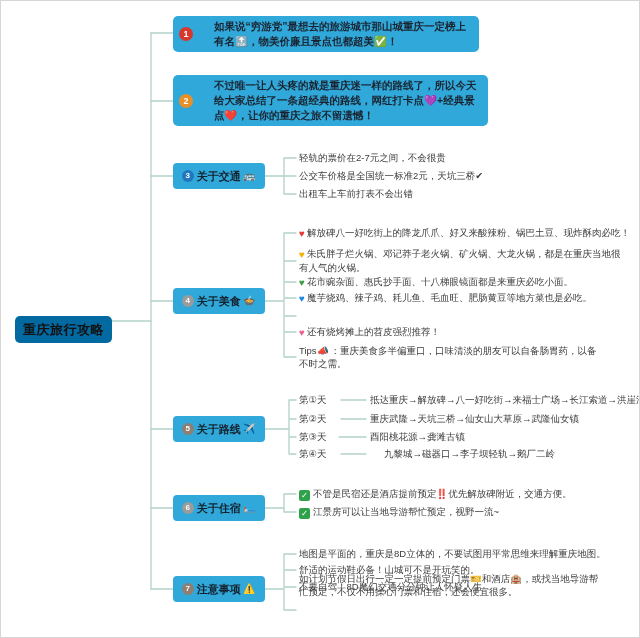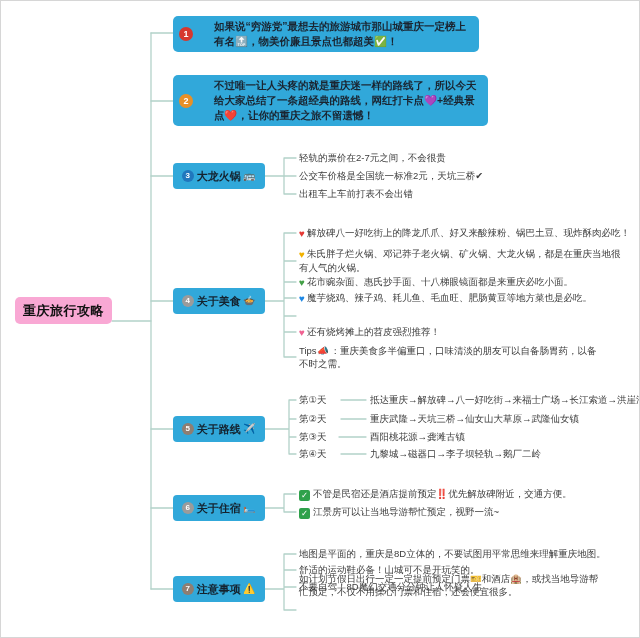--- a/index.html
+++ b/index.html
@@ -20,23 +20,23 @@
     border-radius:50%;color:#fff;font-size:9px;font-weight:bold;text-align:center;
   }
   .node{
     position:absolute;width:92px;height:26px;display:flex;align-items:center;
     justify-content:center;gap:3px;background:#31a8da;border-radius:4px;z-index:2;
   }
   .node .badge{width:12px;height:12px;line-height:12px;font-size:8px;}
   .nlabel{font-size:11px;font-weight:bold;color:#14222e;white-space:nowrap;}
   .nicon{font-size:10px;line-height:1;}
   .root{
-    position:absolute;left:14px;top:296px;width:97px;height:27px;
+    position:absolute;left:14px;top:315px;width:97px;height:27px;
     display:flex;align-items:center;justify-content:center;
-    background:#f9a8d4;border-radius:5px;z-index:2;
+    background:#0369a1;border-radius:5px;z-index:2;
   }
   .root span{font-size:13px;font-weight:bold;color:#111;letter-spacing:.5px;}
   .leaf{
     position:absolute;font-size:9.5px;color:#3c3c3c;line-height:13px;
     white-space:nowrap;z-index:2;
   }
   .leaf.wrap{white-space:normal;}
   .b{font-size:10px;margin-right:2px;vertical-align:-0.5px;}
   .check{
     display:inline-block;width:11px;height:11px;line-height:11px;text-align:center;
@@ -78,21 +78,21 @@
     <span class="btxt">如果说“穷游党”最想去的旅游城市那山城重庆一定榜上有名🔝，物美价廉且景点也都超美✅！</span>
   </div>
 
   <div class="box" style="left:172px;top:74px;width:315px;">
     <span class="badge" style="background-color: rgb(232, 144, 39);">2</span>
     <span class="btxt">不过唯一让人头疼的就是重庆迷一样的路线了，所以今天给大家总结了一条超经典的路线，网红打卡点💜+经典景点❤️，让你的重庆之旅不留遗憾！</span>
   </div>
 
   <div class="node" style="left:172px;top:162px;">
     <span class="badge" style="background-color: rgb(32, 119, 189);">3</span>
-    <span class="nlabel">大龙火锅</span>
+    <span class="nlabel">关于交通</span>
     <span class="nicon">🚌</span>
   </div>
 
   <div class="node" style="left:172px;top:287px;">
     <span class="badge" style="background-color: rgb(155, 155, 155);">4</span>
     <span class="nlabel">关于美食</span>
     <span class="nicon">🍲</span>
   </div>
 
   <div class="node" style="left:172px;top:415px;">
@@ -136,21 +136,21 @@
     <span class="tips-label">Tips</span><span class="tips-icon">📣</span><span>：重庆美食多半偏重口，口味清淡的朋友可以自备肠胃药，以备不时之需。</span>
   </div>
 
   <div class="leaf" style="left:298px;top:392px;">第①天</div>
   <div class="leaf" style="left:369px;top:392px;">抵达重庆→解放碑→八一好吃街→来福士广场→长江索道→洪崖洞</div>
   <div class="leaf" style="left:298px;top:411px;">第②天</div>
   <div class="leaf" style="left:369px;top:411px;">重庆武隆→天坑三桥→仙女山大草原→武隆仙女镇</div>
   <div class="leaf" style="left:298px;top:429px;">第③天</div>
   <div class="leaf" style="left:369px;top:429px;">酉阳桃花源→龚滩古镇</div>
   <div class="leaf" style="left:298px;top:446px;">第④天</div>
-  <div class="leaf" style="left:369px;top:446px;">九黎城→磁器口→李子坝轻轨→鹅厂二岭</div>
+  <div class="leaf" style="left:383px;top:446px;">九黎城→磁器口→李子坝轻轨→鹅厂二岭</div>
 
   <div class="leaf" style="left:298px;top:486px;">
     <span class="check" style="background-color: rgb(47, 161, 75);">✓</span><span>不管是民宿还是酒店提前预定‼️优先解放碑附近，交通方便。</span>
   </div>
   <div class="leaf" style="left:298px;top:504px;">
     <span class="check" style="background-color: rgb(47, 161, 75);">✓</span><span>江景房可以让当地导游帮忙预定，视野一流~</span>
   </div>
 
   <div class="leaf" style="left:298px;top:546px;">地图是平面的，重庆是8D立体的，不要试图用平常思维来理解重庆地图。</div>
   <div class="leaf" style="left:298px;top:562px;">舒适的运动鞋必备！山城可不是开玩笑的。</div>

